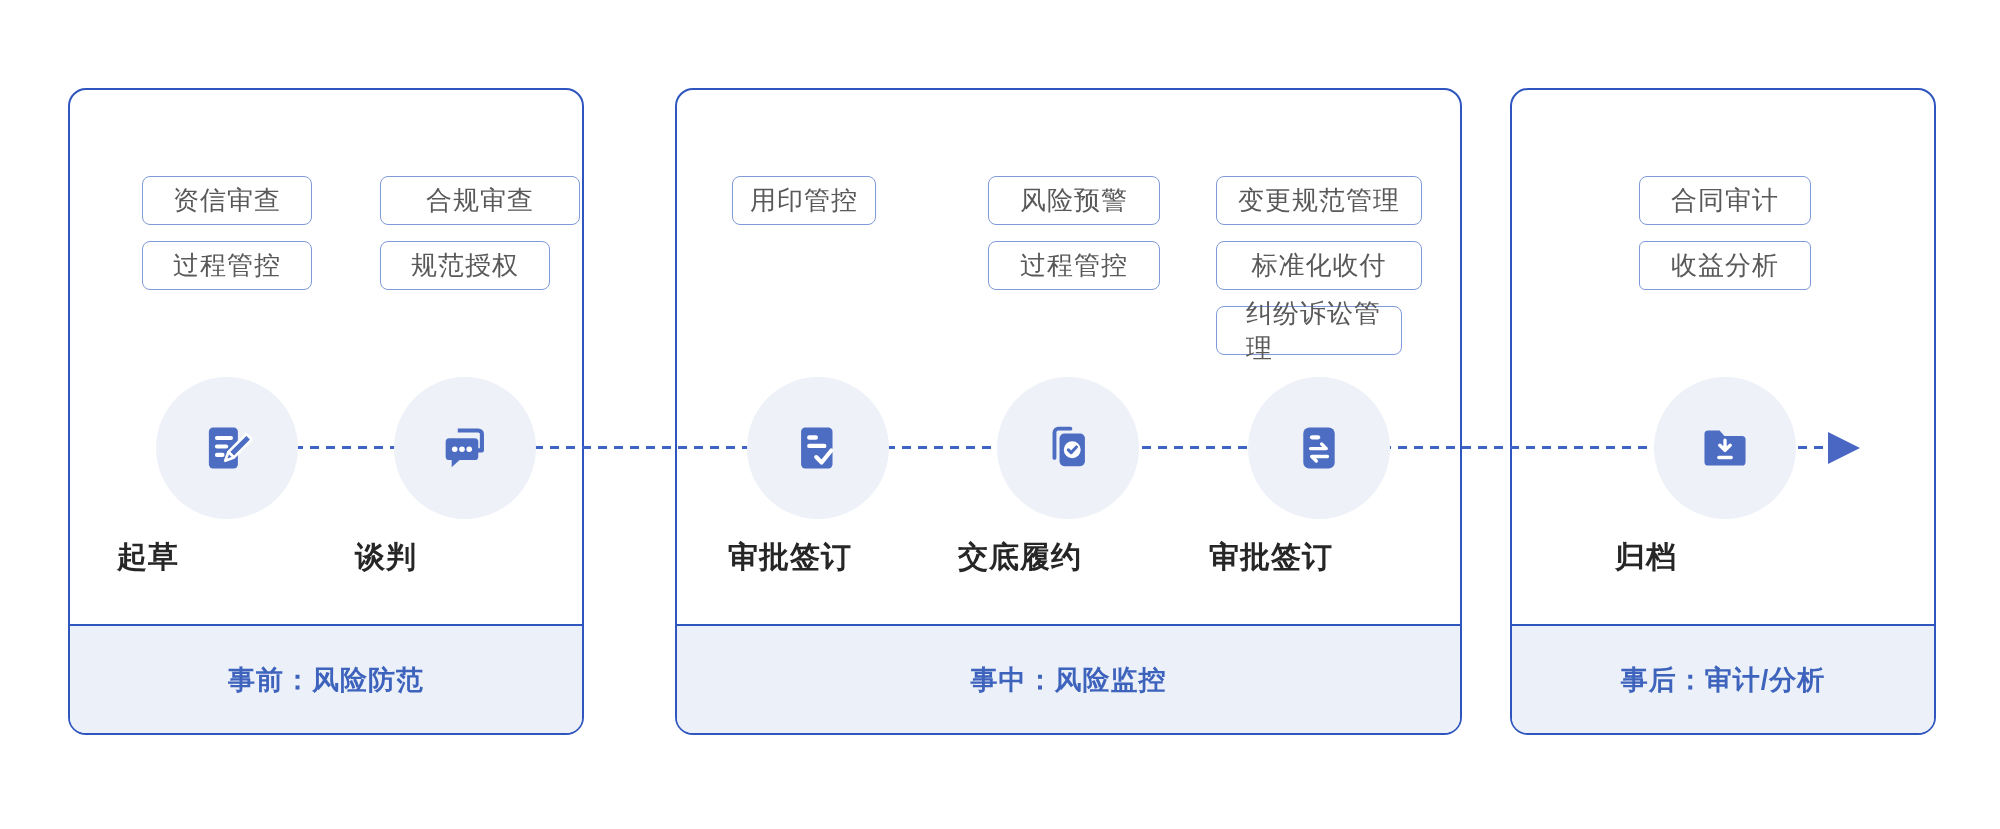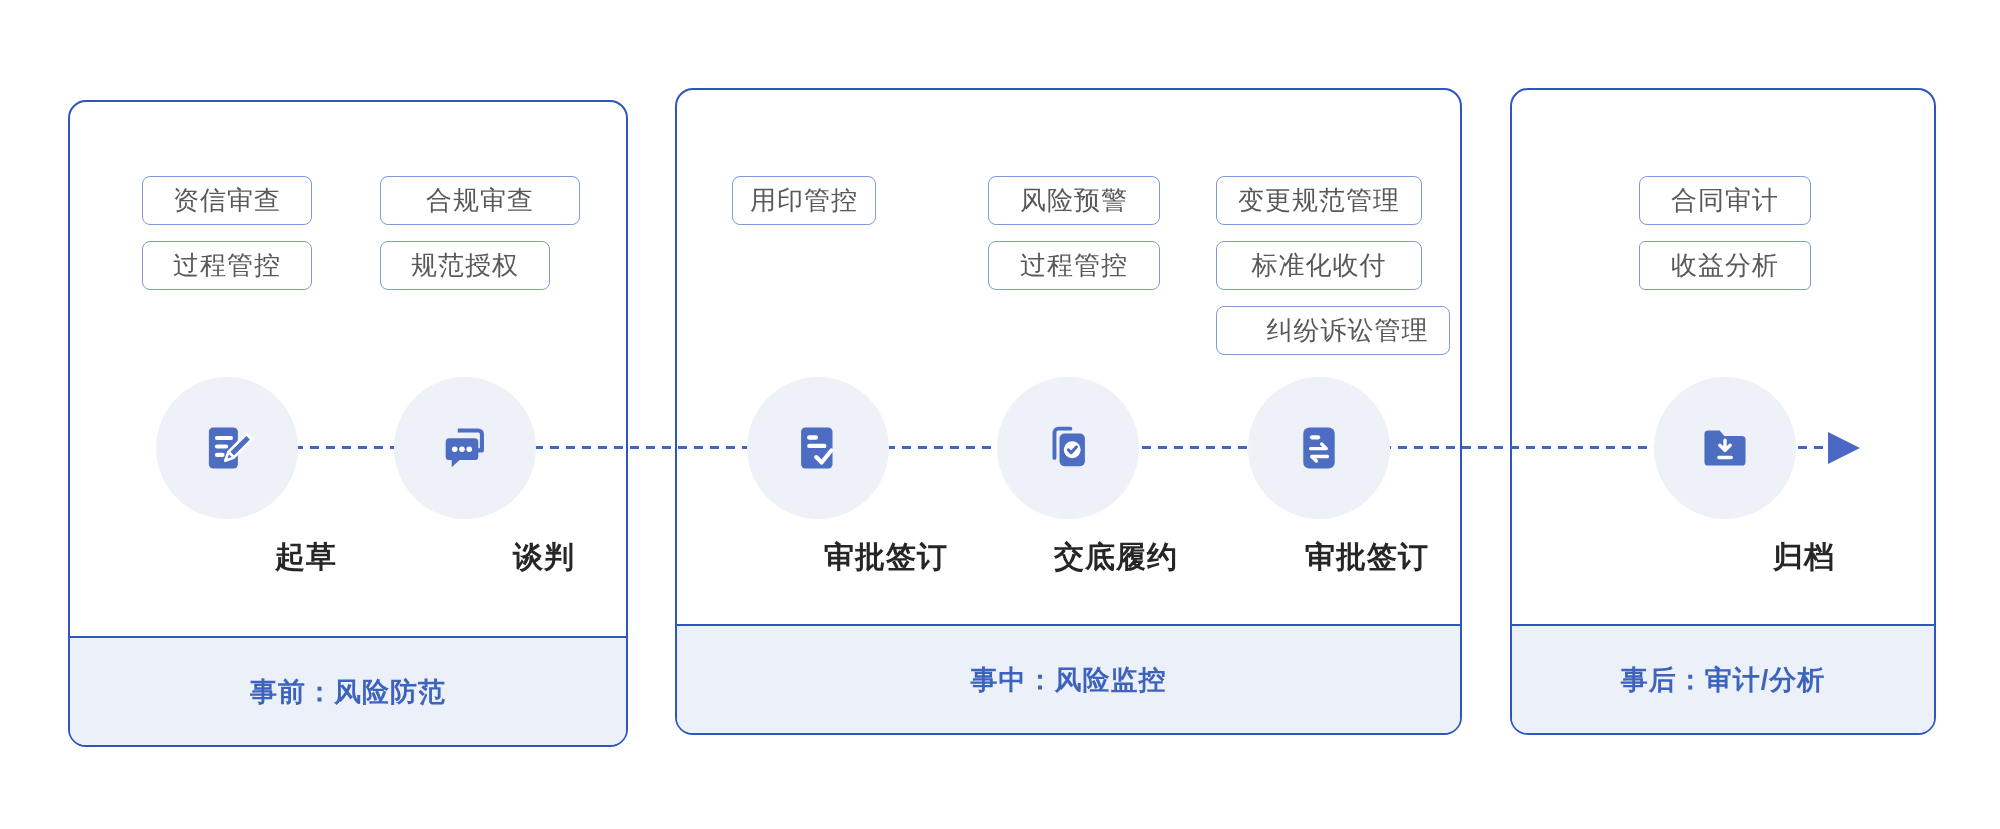--- a/index.html
+++ b/index.html
@@ -15,34 +15,34 @@
 
   .flow-line{position:absolute;top:446px;height:3px;border-radius:2px;
          background:repeating-linear-gradient(90deg,var(--dash-line,#3E64C6) 0 9px,transparent 9px 16px);}
   .flow-arrow{position:absolute;width:0;height:0;
          border-left:32px solid var(--arrow,#4A67C4);
          border-top:16px solid transparent;border-bottom:16px solid transparent;}
 
   .circle{position:absolute;top:377px;width:142px;height:142px;border-radius:50%;
          background:var(--circle-bg,#EEF1F8);display:flex;align-items:center;justify-content:center;}
 
-  .step-label{position:absolute;top:537px;width:220px;text-align:right;
+  .step-label{position:absolute;top:537px;width:220px;text-align:left;
          color:var(--step-label-text,#262626);font-size:30px;font-weight:600;letter-spacing:1px;}
 
   .tag{position:absolute;height:49px;box-sizing:border-box;background:var(--tag-bg,#FFFFFF);
          border:1.5px solid var(--tag-border,#8099D8);border-radius:8px;
          display:flex;align-items:center;justify-content:center;
          color:var(--tag-text,#595959);font-size:26px;letter-spacing:1px;}
 </style>
 </head>
 <body>
 
 <div class="stage">
 
-  <div class="panel" style="left:68px;width:560px;margin-top:12px;">
+  <div class="panel" style="left:68px;width:516px;">
     <div class="panel-footer">
       <span>事前：风险防范</span>
     </div>
   </div>
   <div class="panel" style="left:675px;width:787px;">
     <div class="panel-footer">
       <span>事中：风险监控</span>
     </div>
   </div>
   <div class="panel" style="left:1510px;width:426px;">
@@ -118,18 +118,18 @@
   <div class="tag" style="left:142px;top:176px;width:170px;">资信审查</div>
   <div class="tag" style="left:380px;top:176px;width:200px;">合规审查</div>
   <div class="tag" style="left:142px;top:241px;width:170px;">过程管控</div>
   <div class="tag" style="left:380px;top:241px;width:170px;">规范授权</div>
 
   <div class="tag" style="left:732px;top:176px;width:144px;">用印管控</div>
   <div class="tag" style="left:988px;top:176px;width:172px;">风险预警</div>
   <div class="tag" style="left:988px;top:241px;width:172px;">过程管控</div>
   <div class="tag" style="left:1216px;top:176px;width:206px;">变更规范管理</div>
   <div class="tag" style="left:1216px;top:241px;width:206px;">标准化收付</div>
-  <div class="tag" style="left:1216px;top:306px;width:234px;padding-left:29px;">纠纷诉讼管理</div>
+  <div class="tag" style="left:1216px;top:306px;width:186px;padding-left:29px;">纠纷诉讼管理</div>
 
   <div class="tag" style="left:1639px;top:176px;width:172px;">合同审计</div>
   <div class="tag" style="left:1639px;top:241px;width:172px;border-radius:6px;">收益分析</div>
 
 </div>
 
 </body></html>

